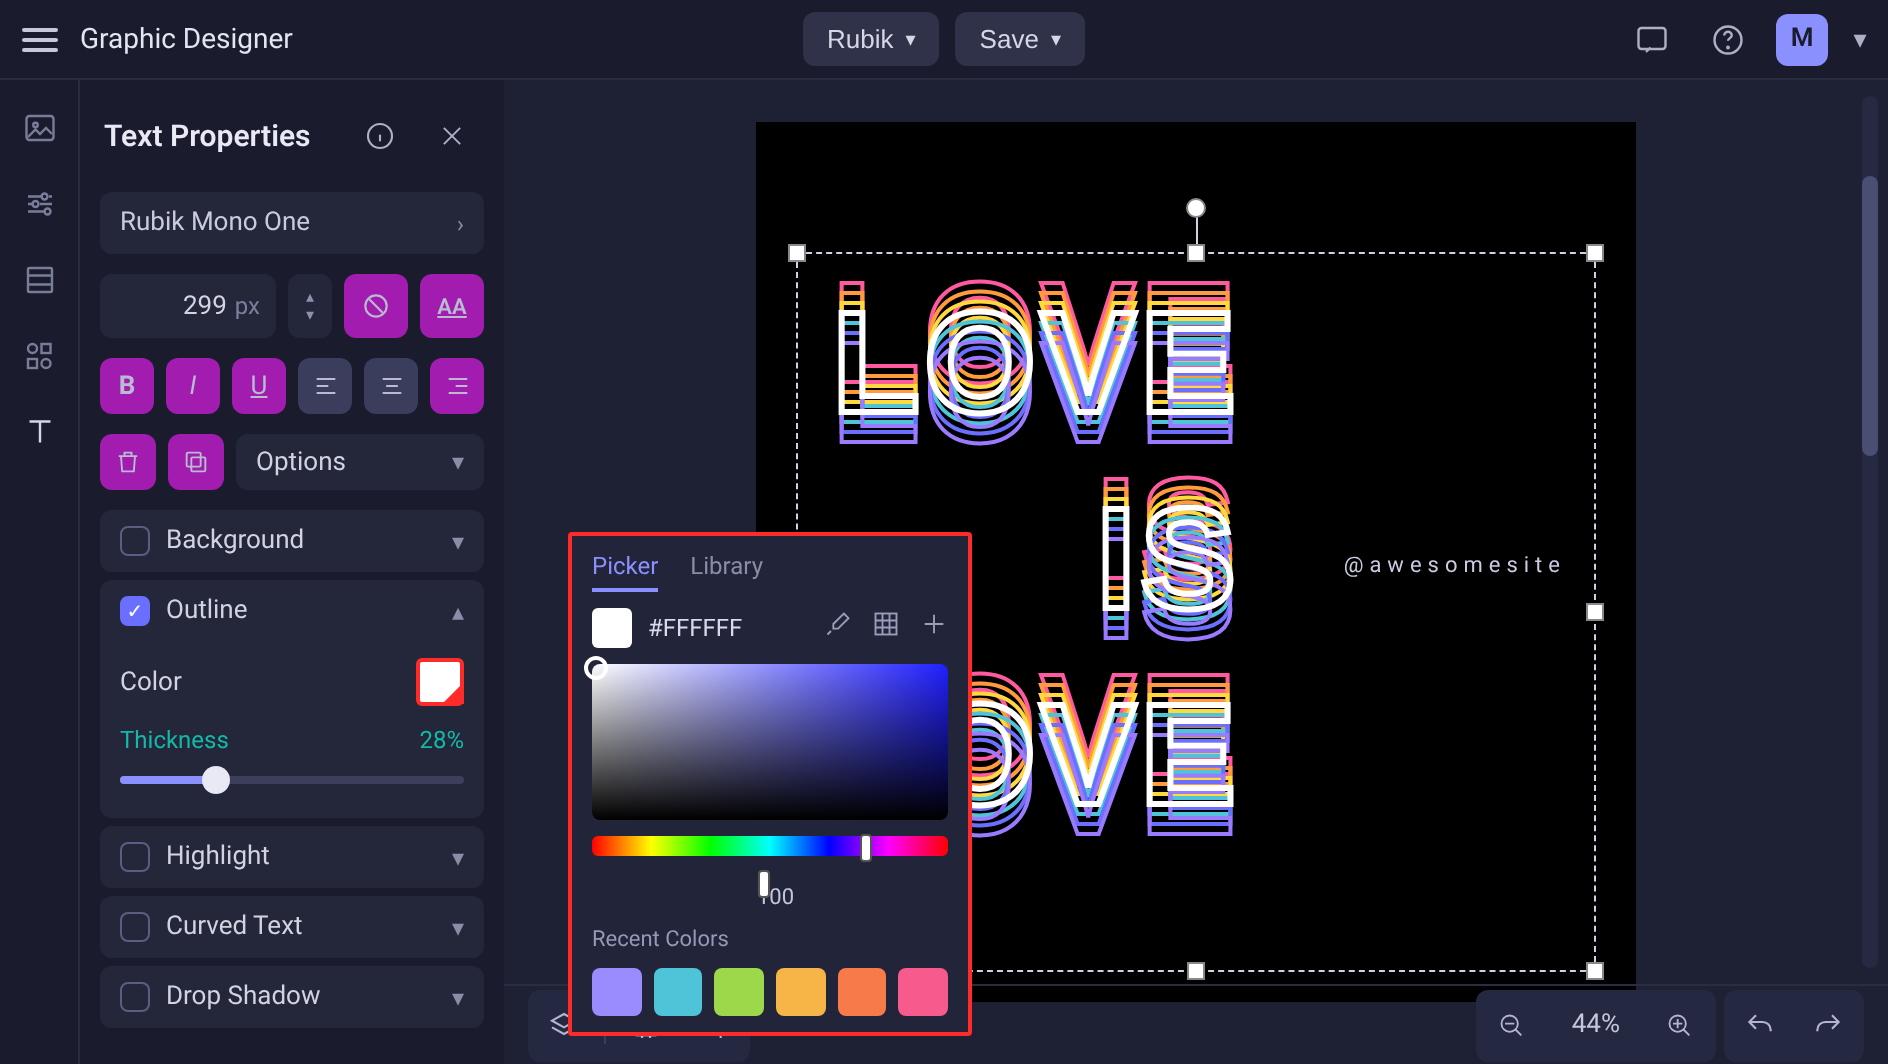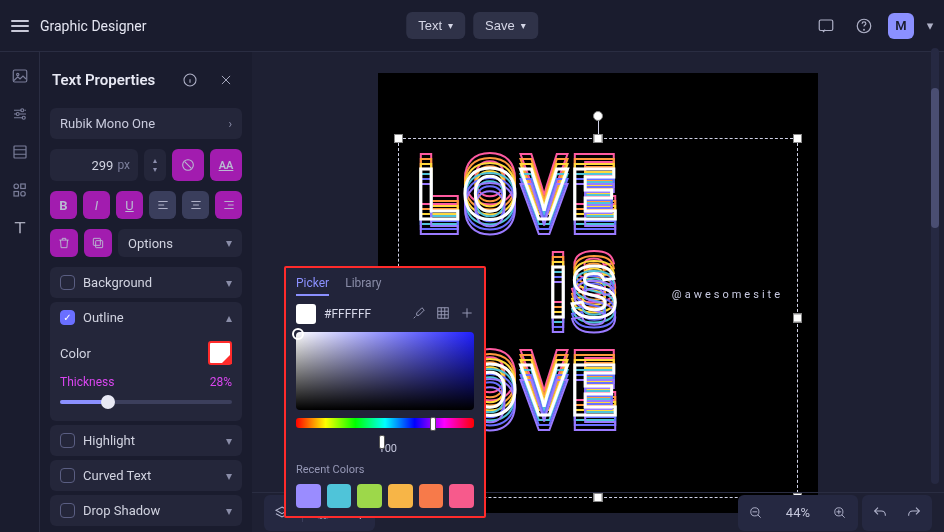--- a/index.html
+++ b/index.html
@@ -1,17 +1,17 @@
 <!DOCTYPE html>
 <html><head>
 <meta charset="utf-8">
 <style>
 * { box-sizing: border-box; margin: 0; padding: 0; }
 body { width: 944px; height: 532px; background:#1a1c2e; font-family: -apple-system, Segoe UI, Roboto, sans-serif; color:#d1d3e0; font-size:13px; overflow:hidden; position:relative; }
-.topbar { height:52px; display:flex; align-items:center; padding:17px 8px; gap:8px; border-bottom:1px solid #2a2d42; }
+.topbar { height:40px; display:flex; align-items:center; padding:17px 8px; gap:8px; border-bottom:1px solid #2a2d42; }
 .hamburger { width:24px; height:24px; display:flex; flex-direction:column; justify-content:center; gap:3px; cursor:pointer; padding:0 3px;}
 .hamburger span{height:2px;background:#c8c9d8;border-radius:1px;}
 .app-title{font-size:14px;color:#e4e5f1;}
 .top-center{position:absolute;left:50%;transform:translateX(-50%);display:flex;gap:8px;}
 .btn{background:#2f3248;border-radius:6px;padding:6px 12px;display:flex;align-items:center;gap:6px;color:#d5d6e6;cursor:pointer;border:none;font-size:13px;}
 .btn .chev{font-size:10px;}
 .top-right{margin-left:auto;display:flex;align-items:center;gap:10px;}
 .icon-btn{width:28px;height:28px;display:flex;align-items:center;justify-content:center;border-radius:6px;cursor:pointer;color:#aeb0c6;}
 .avatar{width:26px;height:26px;border-radius:6px;background:#8b90ff;color:#1a1c2e;font-weight:600;display:flex;align-items:center;justify-content:center;font-size:13px;}
 .main{display:flex;height:calc(100% - 40px);}
@@ -38,21 +38,21 @@
 .sections{display:flex;flex-direction:column;gap:4px;}
 .sect{background:#24263a;border-radius:6px;padding:8px 10px;display:flex;align-items:center;gap:8px;}
 .cb{width:15px;height:15px;border-radius:4px;border:1.5px solid #5a5e82;display:flex;align-items:center;justify-content:center;}
 .cb.checked{background:#6a6fff;border-color:#6a6fff;position:relative;}
 .cb.checked::after{content:"✓";color:white;font-size:10px;}
 .outline-body{background:#24263a;border-radius:0 0 6px 6px;padding:8px 10px 12px;display:flex;flex-direction:column;gap:10px;margin-top:-4px;}
 .color-row{display:flex;align-items:center;justify-content:space-between;}
 .swatch-red{width:24px;height:24px;border-radius:3px;background:white;border:2px solid #ff2b2b;position:relative;}
 .swatch-red::after{content:"";position:absolute;left:2px;bottom:-1px;width:0;height:0;border-left:20px solid transparent;border-bottom:20px solid #ff2b2b;transform:scale(0.55);transform-origin:bottom right;}
 .thick-row{display:flex;flex-direction:column;gap:6px;}
-.thick-head{display:flex;justify-content:space-between;color:#d946ef;font-size:12px;}
+.thick-head{display:flex;justify-content:space-between;color:#14b8a6;font-size:12px;}
 .slider{height:14px;position:relative;}
 .slider-track{height:4px;background:#3c3f5c;border-radius:2px;position:absolute;top:5px;left:0;right:0;}
 .slider-fill{height:4px;background:#8b90ff;border-radius:2px;position:absolute;top:5px;left:0;}
 .slider-thumb{width:14px;height:14px;border-radius:50%;background:#e8e9f4;position:absolute;top:0;transform:translateX(-50%);}
 .canvas-wrap{flex:1;position:relative;background:#1e2033;display:flex;align-items:center;justify-content:center;}
 .artboard{width:440px;height:440px;background:#000;position:relative;margin-top:-10px;}
 .selection{position:absolute;border:1px dashed #cfd1e6;left:20px;top:65px;right:20px;bottom:15px;}
 .sel-handle{width:9px;height:9px;background:#fff;border:1px solid #888;position:absolute;}
 .sh-tl{left:-5px;top:-5px;}.sh-tr{right:-5px;top:-5px;}.sh-bl{left:-5px;bottom:-5px;}.sh-br{right:-5px;bottom:-5px;}
 .sh-tm{left:50%;top:-5px;transform:translateX(-50%);}.sh-bm{left:50%;bottom:-5px;transform:translateX(-50%);}
@@ -102,21 +102,21 @@
 
 <div class="topbar">
   <div class="hamburger">
       <span></span>
       <span></span>
       <span></span>
     </div>
   <div class="app-title">Graphic Designer</div>
   <div class="top-center">
     <button class="btn">
-        <span>Text</span>
+        <span>Rubik</span>
         <span class="chev">▾</span>
       </button>
     <button class="btn">
         <span>Save</span>
         <span class="chev">▾</span>
       </button>
   </div>
   <div class="top-right">
     <div class="icon-btn">
         <svg width="18" height="18" viewBox="0 0 24 24">

